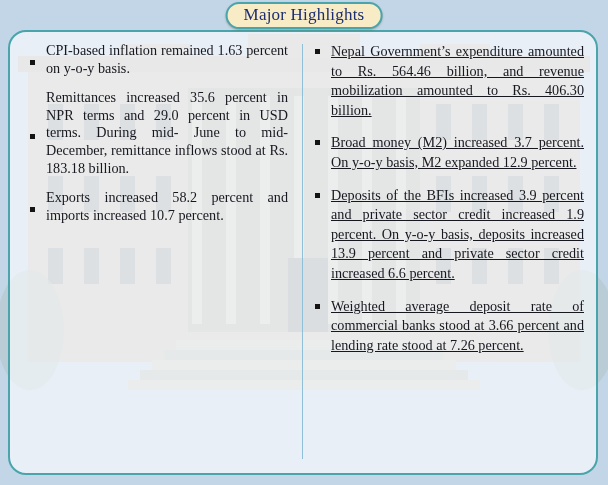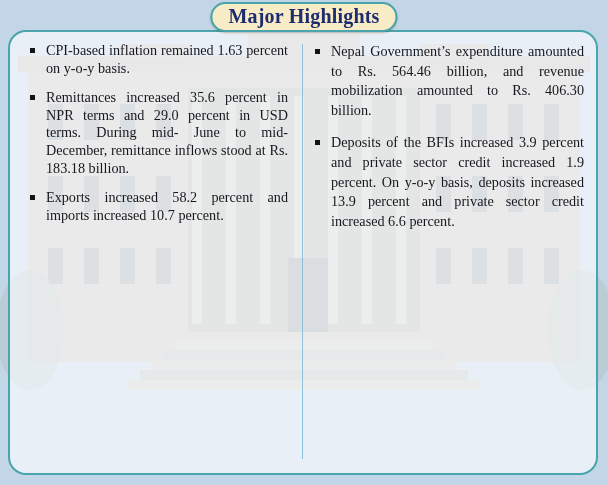--- a/index.html
+++ b/index.html
@@ -41,42 +41,42 @@
   ul.col{list-style:none;}
   .col-left{width:258px;flex:0 0 258px;}
   .divider{flex:0 0 1px;background:var(--divider);margin:2px 12px 6px 14px;}
   .col-right{flex:1 1 auto;padding-right:6px;}
 
   li.hl{
     display:flex;align-items:flex-start;
     color:var(--body-text);
     font-size:14.2px;
   }
-  .col-left li.hl{line-height:17.6px;margin-bottom:12px;}
-  .col-right li.hl{line-height:19.6px;margin-bottom:13px;}
+  .col-left li.hl{line-height:17.6px;margin-bottom:12px;align-items:center;}
+  .col-right li.hl{line-height:19.6px;margin-bottom:13px;text-decoration:underline;}
   .sq{
     flex:0 0 5px;width:5px;height:5px;background:var(--bullet);
     margin-right:11px;margin-top:6px;
   }
   .col-right .sq{margin-top:7px;}
   .txt{flex:1 1 auto;text-align:justify;}
 
   
   .pill{
     position:absolute;top:2px;left:50%;transform:translateX(-50%);
     background:var(--title-pill-bg);
     border:2px solid var(--accent-border);
     border-radius:16px;
     padding:1px 16px 2px 16px;
     z-index:3;
     box-shadow:0 1px 2px rgba(90,70,30,.35);
     white-space:nowrap;
   }
   .pill span{
-    font-size:20px;font-weight:bold;color:var(--title-text);
+    font-size:17px;font-weight:normal;color:var(--title-text);
     letter-spacing:.2px;
   }
 </style>
 </head>
 <body>
 
 <div class="page">
 
   <svg class="watermark" viewBox="0 0 608 485" aria-hidden="true">
 
@@ -160,27 +160,35 @@
 
       <div class="divider"></div>
 
       <ul class="col col-right">
 
           <li class="hl">
             <span class="sq"></span>
             <span class="txt">Nepal Government’s expenditure amounted to Rs. 564.46 billion, and revenue mobilization amounted to Rs. 406.30 billion.</span>
           </li>
 
+          <li class="hl">
+            <span class="sq"></span>
+            <span class="txt">Broad money (M2) increased 3.7 percent. On y-o-y basis, M2 expanded 12.9 percent.</span>
+          </li>
 
           <li class="hl">
             <span class="sq"></span>
             <span class="txt">Deposits of the BFIs increased 3.9 percent and private sector credit increased 1.9 percent. On y-o-y basis, deposits increased 13.9 percent and private sector credit increased 6.6 percent.</span>
           </li>
 
 
+          <li class="hl">
+            <span class="sq"></span>
+            <span class="txt">Weighted average deposit rate of commercial banks stood at 3.66 percent and lending rate stood at 7.26 percent.</span>
+          </li>
         </ul>
 
     </div>
   </div>
 
   <div class="pill">
     <span>Major Highlights</span>
   </div>
 
 </div>

